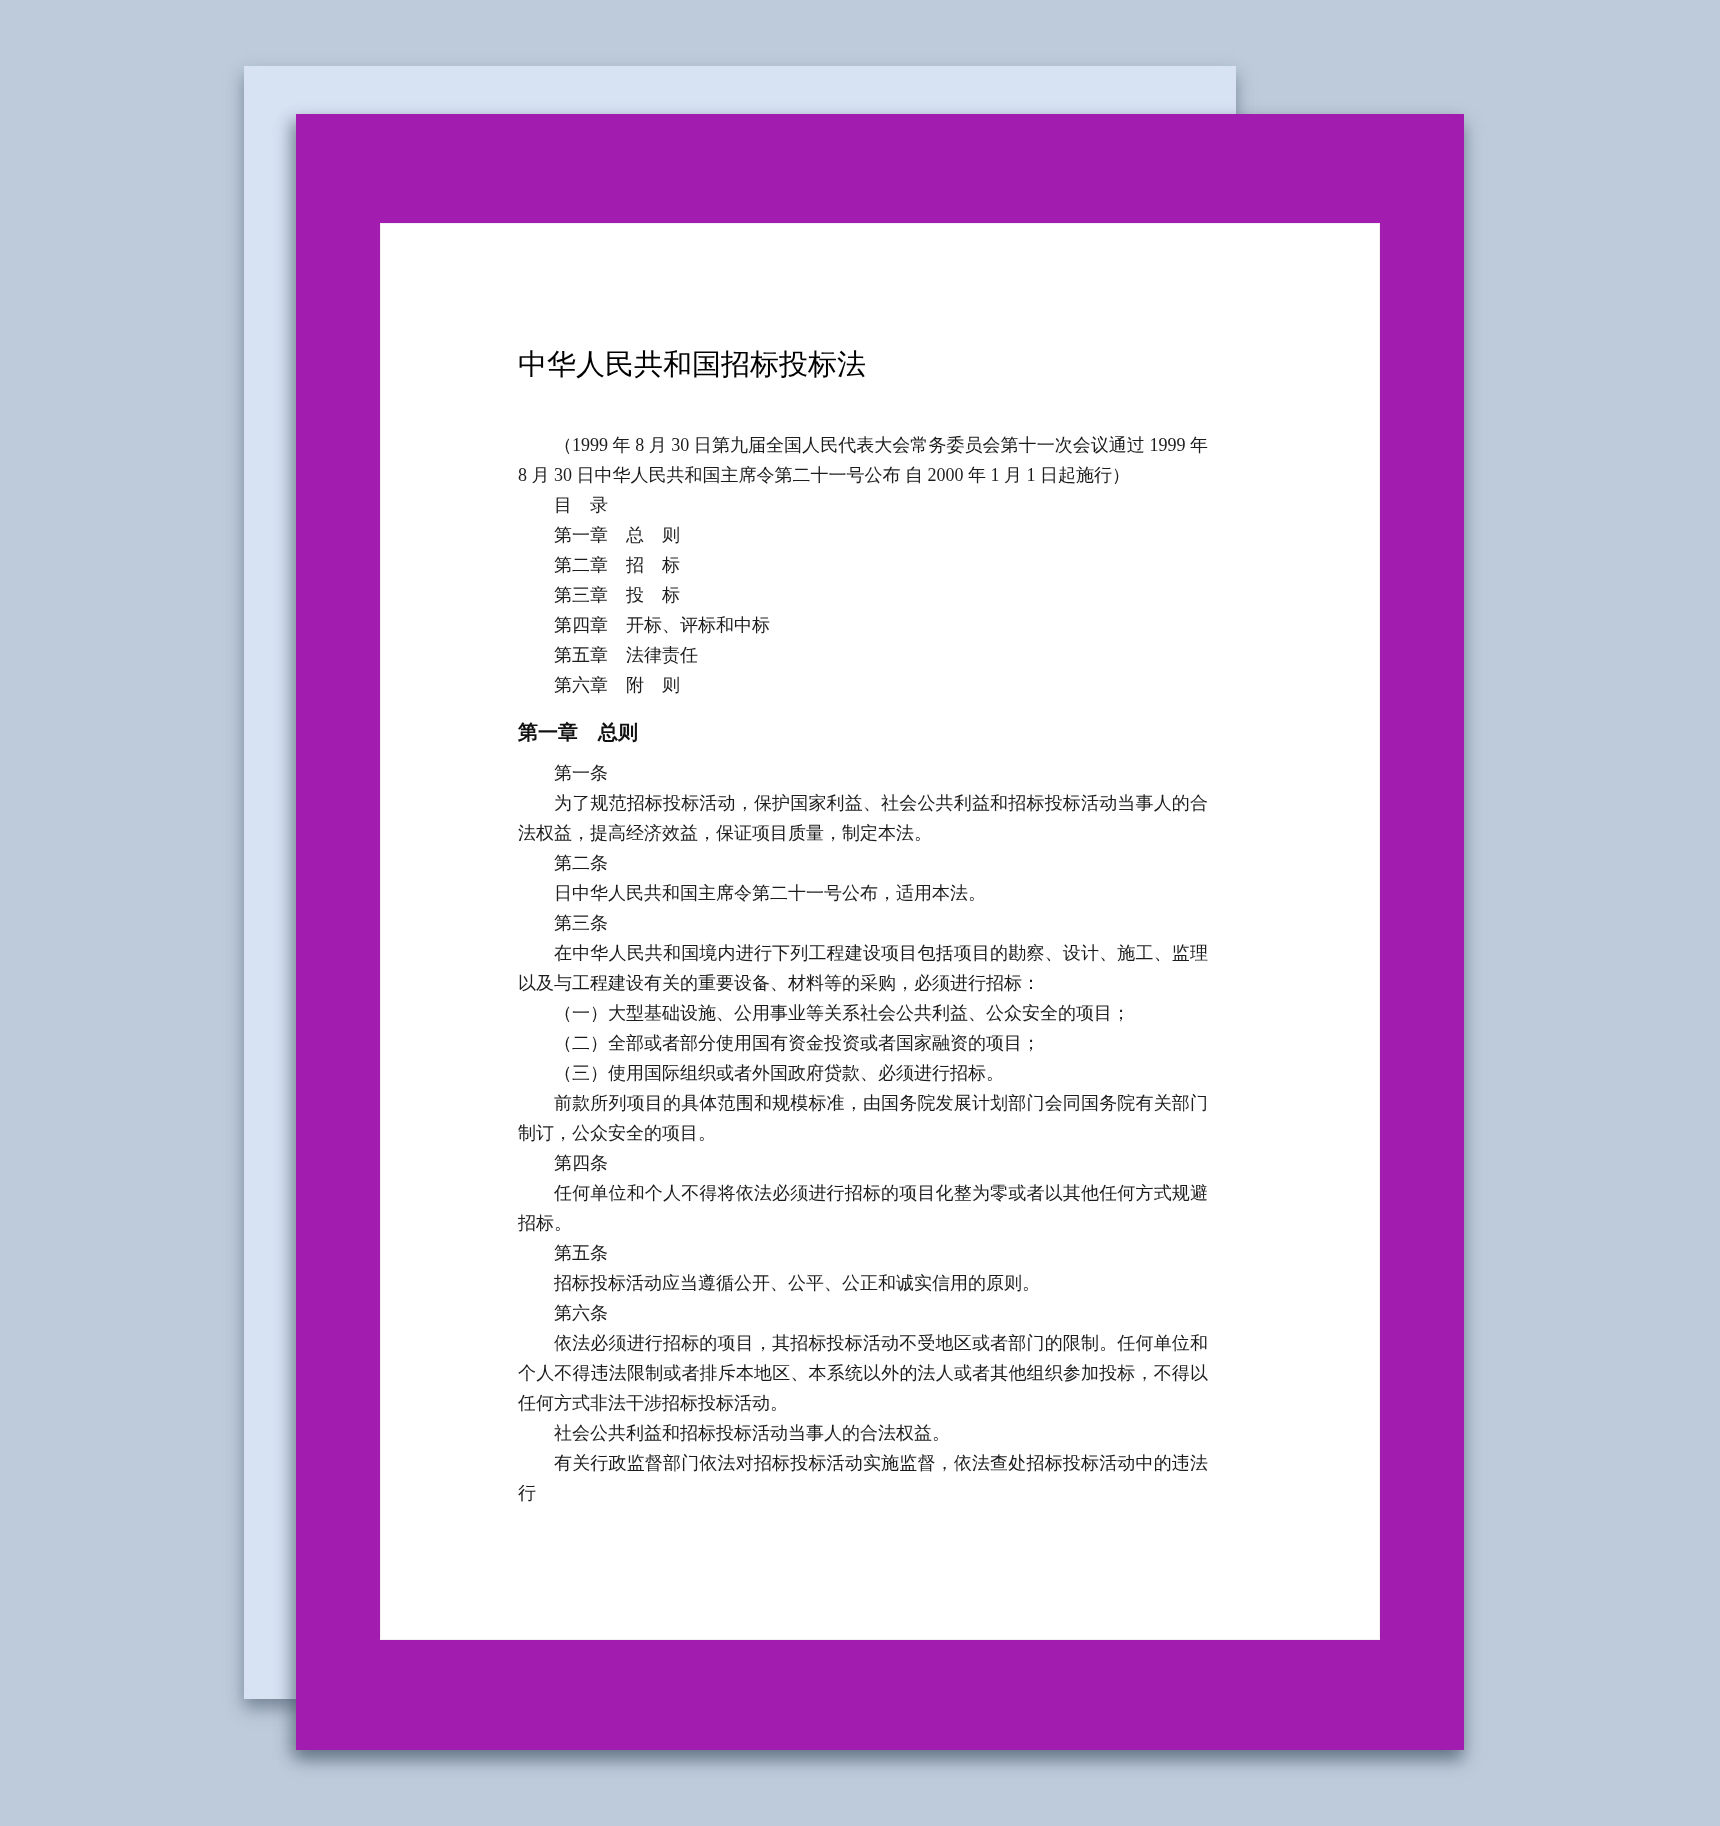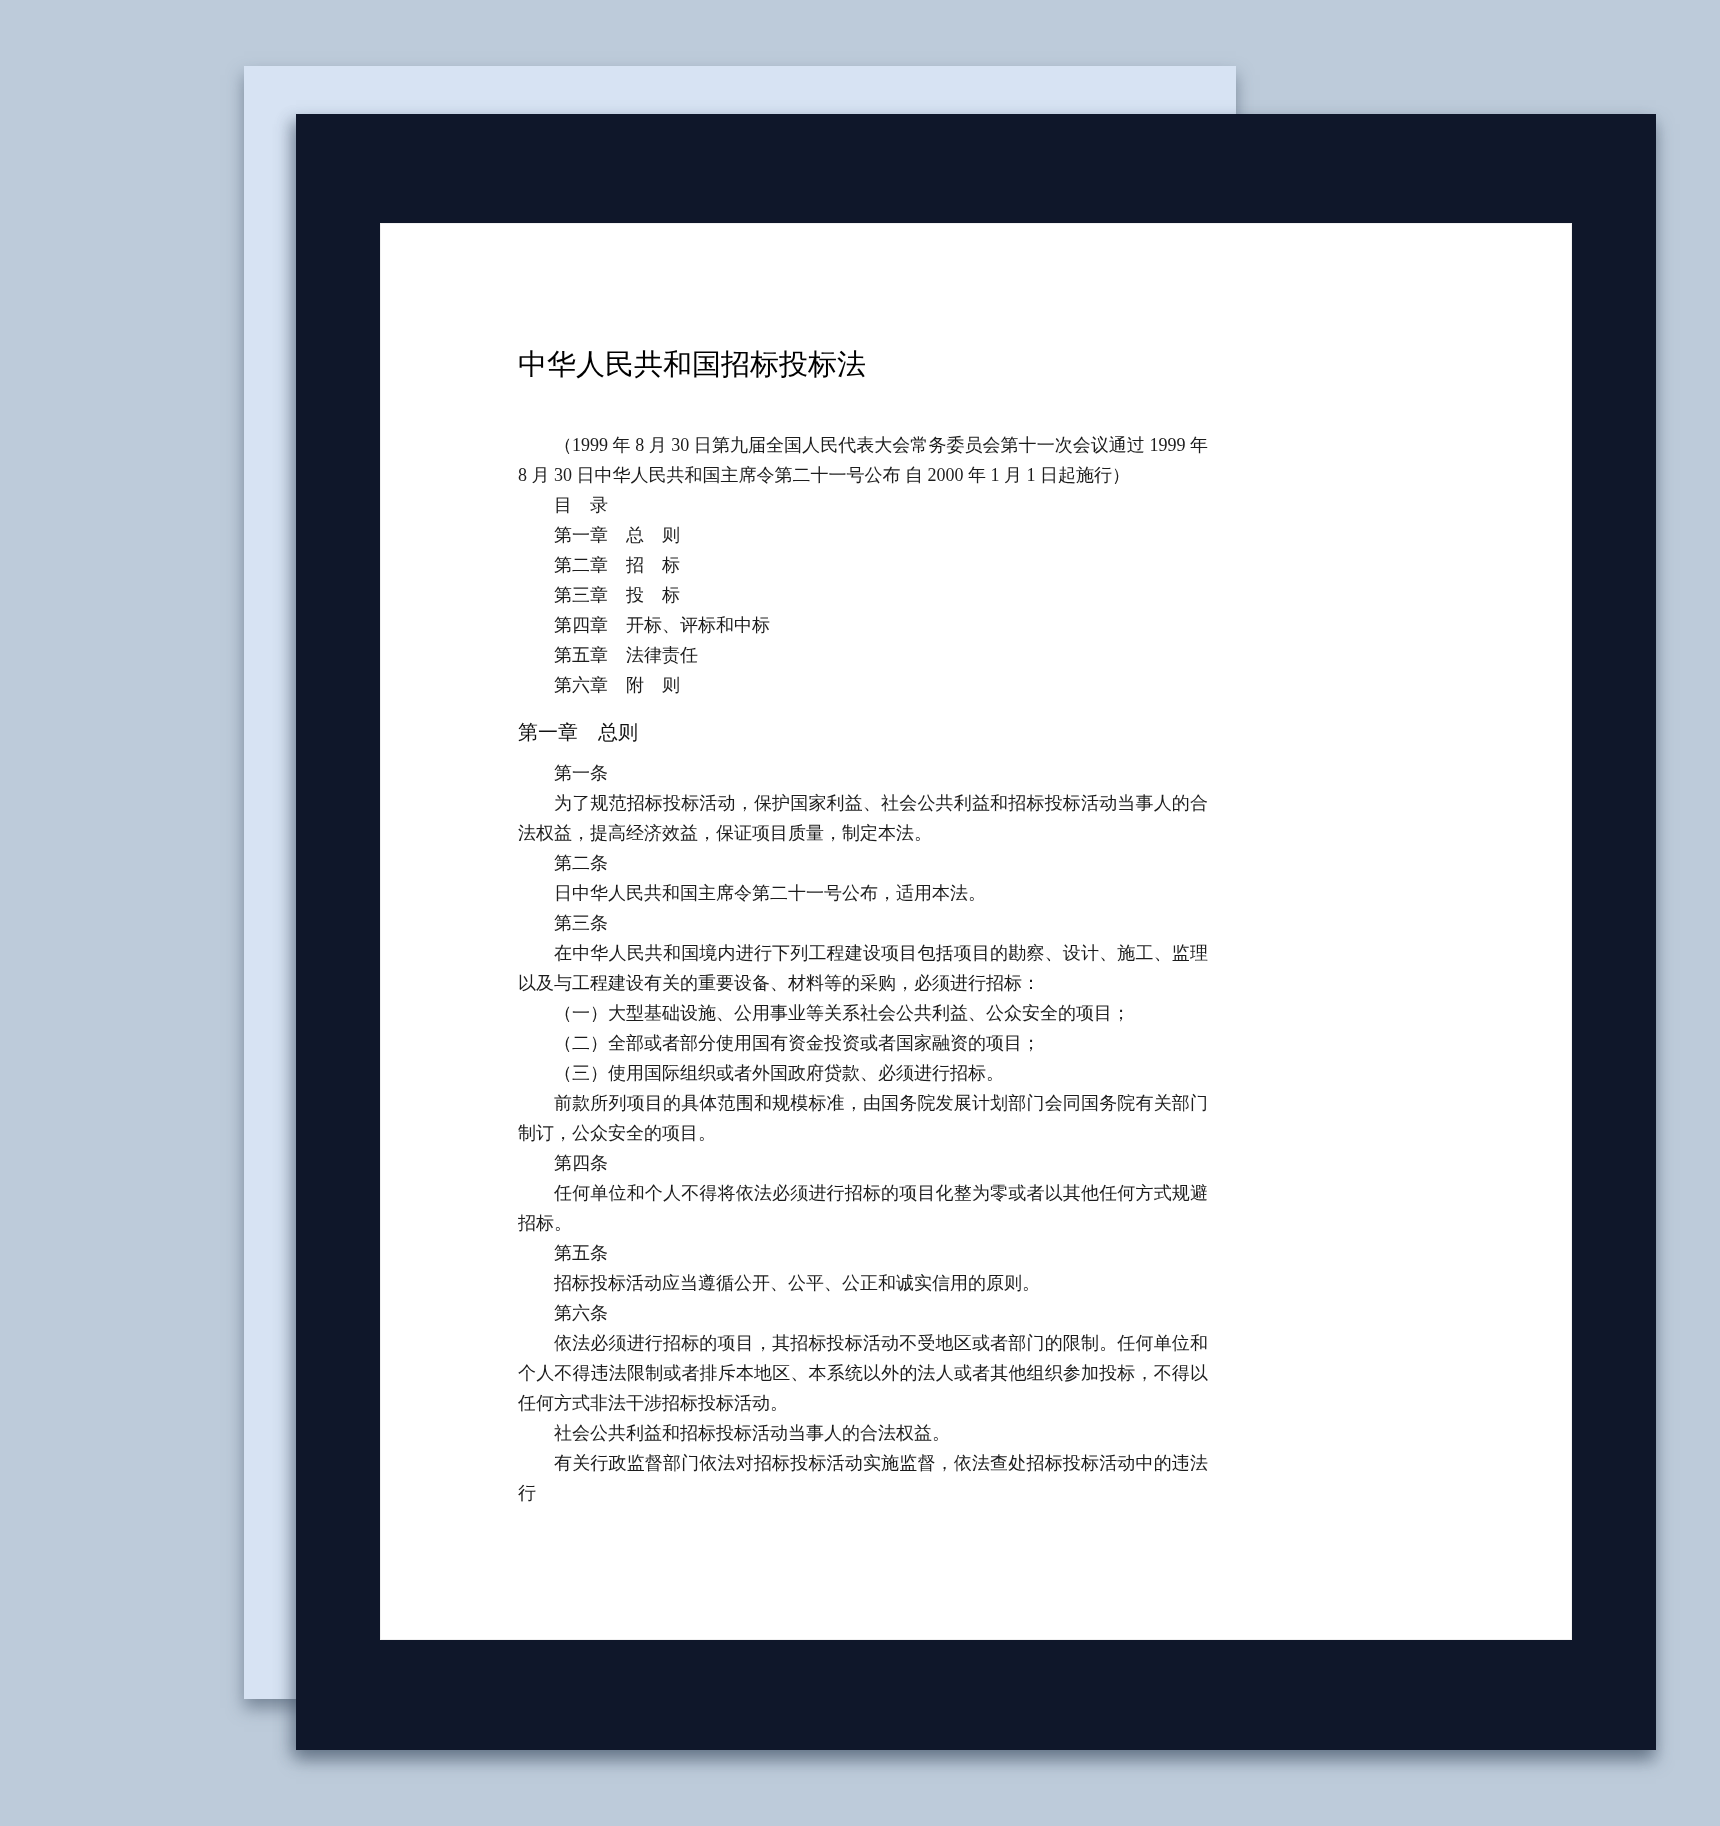--- a/index.html
+++ b/index.html
@@ -13,22 +13,22 @@
   .sheet-back{
     position:absolute;
     left:244px;top:66px;
     width:992px;height:1633px;
     background:#d7e3f3;
     box-shadow:0 9px 16px rgba(62,78,99,.55);
   }
   .page{
     position:absolute;
     left:296px;top:114px;
-    width:1360px;height:1636px;
-    background:#0f172a;
+    width:1168px;height:1636px;
+    background:#a21caf;
     box-shadow:-7px 6px 14px rgba(62,78,99,.30), 0 10px 16px rgba(62,78,99,.55);
   }
   .content-frame{
     position:absolute;
     left:84px;top:109px;right:84px;bottom:110px;
     border:1px solid #f1f1f1;
     background:#ffffff;
   }
   .text-col{
     margin:120px 0 0 137px;
@@ -45,21 +45,21 @@
     margin:0 0 46px 0;
     line-height:40px;
     text-align:left;
   }
   .text-col p{
     margin:0;
     text-indent:2em;
   }
   .chapter-heading{
     font-size:20px;
-    font-weight:normal;
+    font-weight:bold;
     color:#111;
     margin:16px 0 10px 0;
     line-height:32px;
     text-indent:0;
     text-align:left;
   }
 </style>
 </head>
 <body>
 

